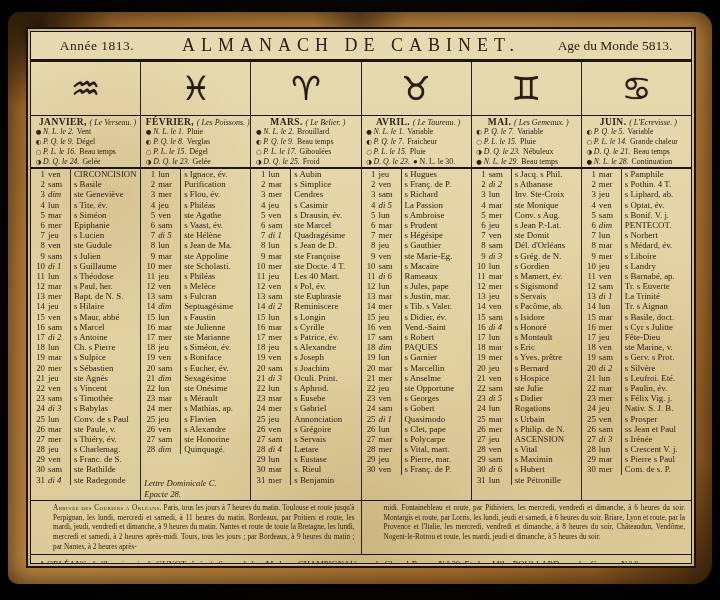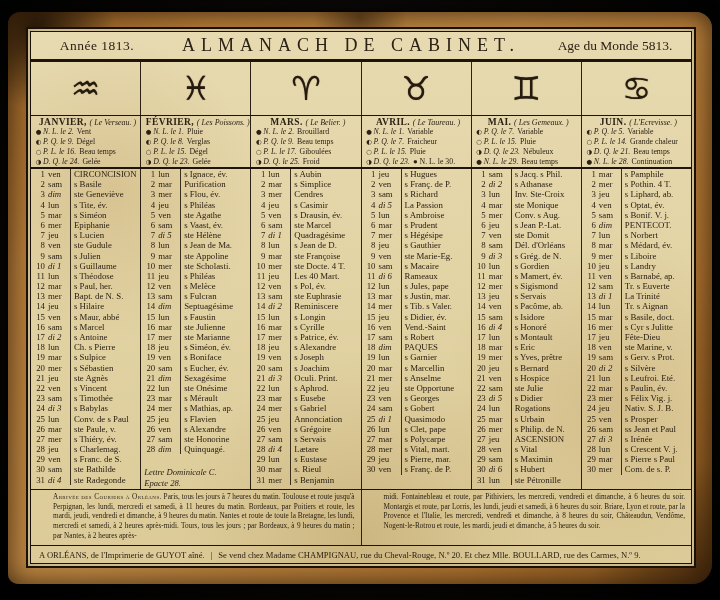--- a/index.html
+++ b/index.html
@@ -59,21 +59,21 @@
   .phase{display:flex;align-items:baseline;font-size:7.8px;line-height:9px;padding-left:3px;white-space:nowrap;}
   .phase .sym{width:9px;font-size:6.5px;flex:0 0 9px;font-family:"DejaVu Sans",sans-serif;}
   .phase .plabel{font-style:italic;margin-right:3px;}
   
   .band-days{flex:0 0 319px;border-top:1px solid #1d150b;}
   .day-row{display:flex;height:10.2px;line-height:10.3px;font-size:8.8px;white-space:nowrap;}
   .d-num{flex:0 0 14px;text-align:right;padding-right:2px;}
   .d-wd{flex:0 0 22px;padding-left:1px;}
   .d-wd.sun{font-style:italic;}
   .d-name{flex:1;border-left:1px solid #3a2f1d;padding-left:3px;overflow:hidden;}
-  .feb-note{margin-top:13px;font-style:italic;font-size:8.6px;line-height:11px;padding-left:3px;white-space:nowrap;}
+  .feb-note{margin-top:24px;font-style:italic;font-size:8.6px;line-height:11px;padding-left:3px;white-space:nowrap;}
   
   .band-couriers{flex:1 1 auto;border-top:1px solid #1d150b;}
   .courier-block{font-size:7.25px;line-height:9.6px;text-align:justify;padding:3px 6px 2px 22px;flex:1 1 0;min-width:0;border-left:1px solid #2a2114;}
   .courier-block:first-child{border-left:none;}
   .lead-caps{font-variant:small-caps;letter-spacing:.4px;}
   
   .imprint{
     flex:0 0 17px;border-top:1px solid #1d150b;display:flex;align-items:center;
     font-size:8.6px;white-space:nowrap;justify-content:flex-start;padding:0 8px;
   }

